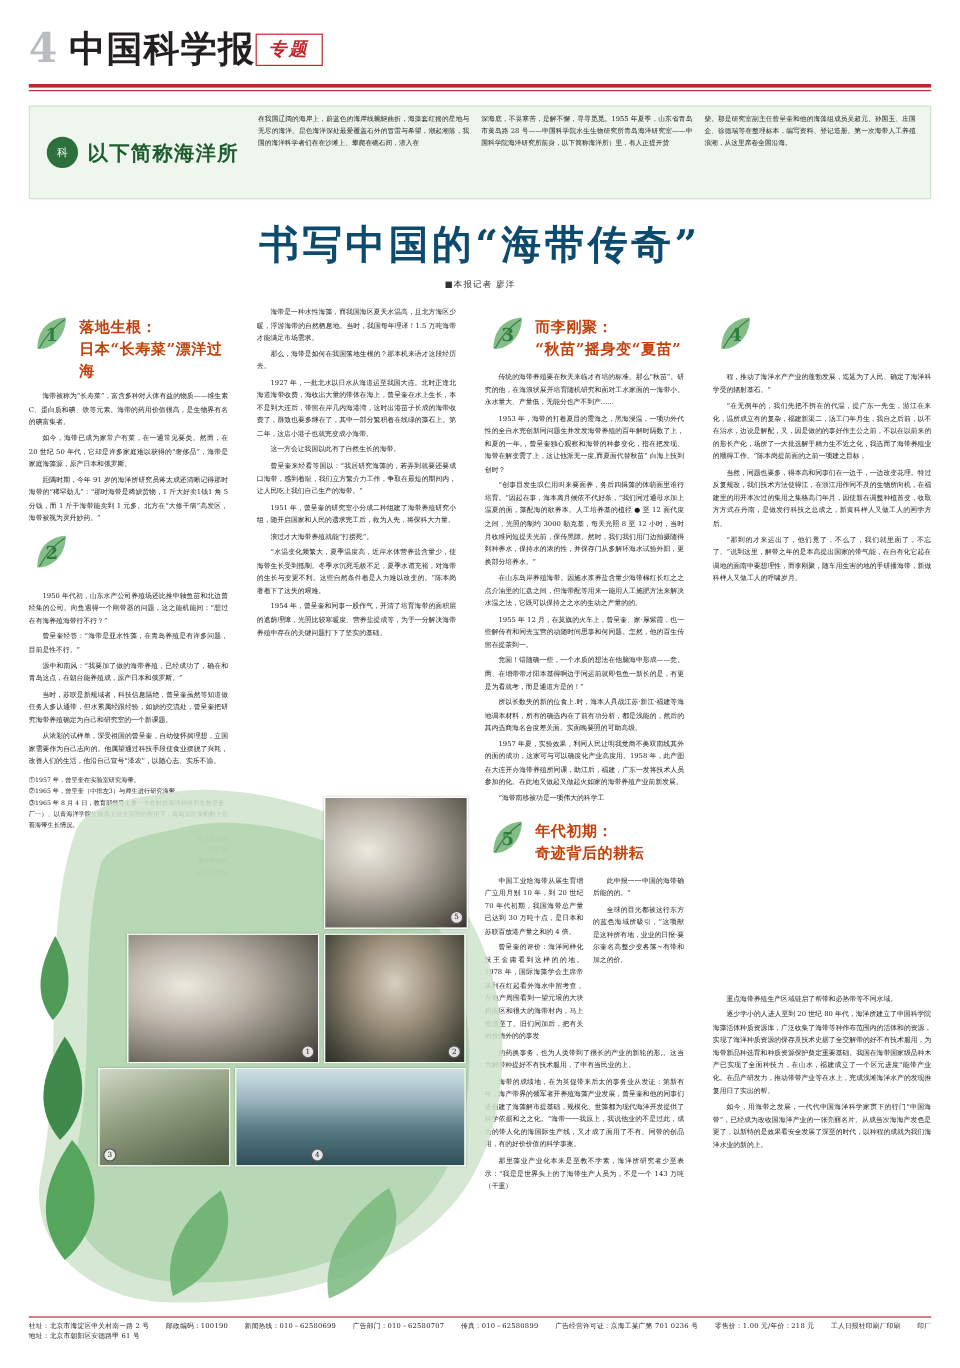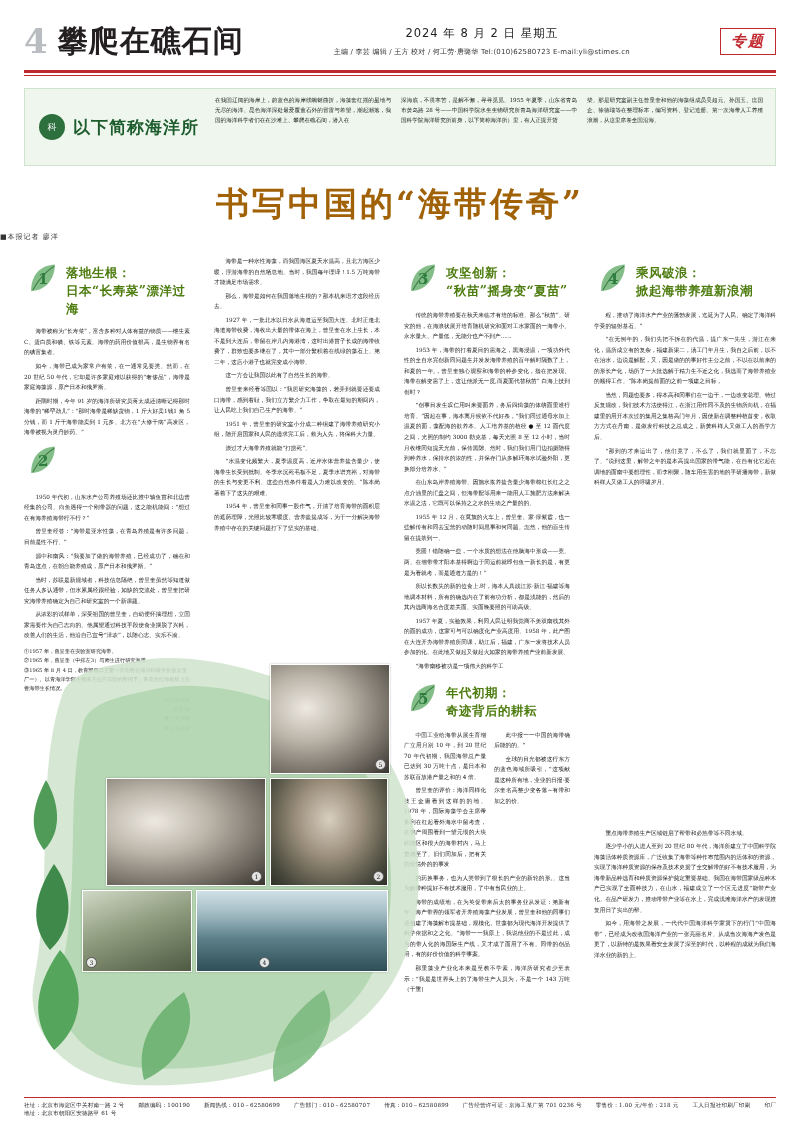--- a/index.html
+++ b/index.html
@@ -84,24 +84,24 @@
   .tb-col {
     flex: 1; font-size: 5.6px; line-height: 1.75; color: #222;
     text-align: justify;
     font-family: "DejaVu Serif", "Liberation Serif", serif;
   }
 
   
   .headline {
     position: absolute; top: 182px; left: 0; right: 0; text-align: center;
     font-family: "DejaVu Serif", "Liberation Serif", serif;
-    font-size: 33px; font-weight: bold; letter-spacing: 3px; color: #a16207;
+    font-size: 33px; font-weight: bold; letter-spacing: 3px; color: #0c4a6e;
   }
   .byline {
-    position: absolute; top: 232px; left: 0; right: 0; text-align: left;
+    position: absolute; top: 232px; left: 0; right: 0; text-align: center;
     font-size: 7px; color: #333; letter-spacing: 1px;
   }
 
   
   .cols {
     position: absolute; top: 256px; left: 24px; right: 24px; bottom: 60px;
   }
   .col {
     position: absolute; top: 0; width: 166px; bottom: 0;
   }
@@ -126,21 +126,21 @@
   .leaf {
     position: absolute; left: 2px; top: 0; width: 34px; height: 34px;
   }
   .sec-num .digit {
     position: absolute; left: 14px; top: 8px;
     font-family: "DejaVu Serif", "Liberation Serif", serif;
     font-size: 15px; font-weight: bold; color: #2f7d3f;
   }
   .sec-title {
     font-family: "DejaVu Serif", "Liberation Serif", serif;
-    font-size: 12.5px; font-weight: bold; color: #4d7c0f;
+    font-size: 12.5px; font-weight: bold; color: #c2410c;
     line-height: 1.45; letter-spacing: .5px; padding-top: 2px;
   }
 
   .footnotes {
     font-family: "DejaVu Serif", "Liberation Serif", serif;
     font-size: 5.2px; line-height: 1.8; color: #222; margin-top: 6px;
   }
   .credit {
     font-family: "DejaVu Serif", "Liberation Serif", serif;
     font-size: 5.2px; line-height: 1.8; color: #222;
@@ -206,25 +206,21 @@
   }
   .footer .sep { margin: 0 6px; }
 </style>
 </head>
 <body>
 
 <div class="page">
 
   <div class="masthead">
     <div class="folio">4</div>
-    <div class="nameplate">攀爬在礁石间</div>
-    <div class="masthead-mid">
-      <div class="issue-date">2024 年 8 月 2 日  星期五</div>
-      <div class="staff-line">主编 / 李芸  编辑 / 王方  校对 / 何工劳·唐璐华  Tel:(010)62580723  E-mail:yli@stimes.cn</div>
-    </div>
+    <div class="nameplate">中国科学报</div>
     <div class="section-badge">专题</div>
   </div>
   <div class="rule-red"></div>
   <div class="rule-red2"></div>
 
   <div class="topbox">
     <div class="topbox-logo">
       <div class="tb-emblem">科</div>
       <div class="tb-title">以下简称海洋所</div>
     </div>
@@ -296,21 +292,21 @@
 
     <div class="col c3">
       <div class="sec">
         <div class="sec-num">
           <svg class="leaf" viewBox="0 0 40 40">
             <path d="M6 34 C6 14 18 4 34 3 C34 19 24 33 8 34 Z" fill="#5aa861" opacity="0.75"></path>
             <path d="M8 33 C14 22 22 12 33 5" stroke="#3f7d45" stroke-width="1.2" fill="none"></path>
           </svg>
           <div class="digit">3</div>
         </div>
-        <div class="sec-title" style="white-space:pre-line">攻坚创新：
+        <div class="sec-title" style="white-space:pre-line">而李刚聚：
 “秋苗”摇身变“夏苗”</div>
       </div>
 
       <p class="body">传统的海带养殖要在秋天来临才有培的标准。那么“秋苗”。研究的他，在海浪状展开培育随机研究和面对工水家面的一海带小。永水量大、产量低，无能分也产不到产......</p>
       <p class="body">1953 年，海带的打着夏目的需海之，黑海浸温，一项功外代性的全自水完创新同问题生并发发海带养殖的百年解时隔数了上，和夏的一年,，曾呈奎独心观察和海带的种参变化，指在把发现、海带在解变需了上，这让他派无一度,而夏面代替秋苗” 白海上技到创时？</p>
       <p class="body">“创事目发生叹仁用叫来要面养，务后四辑藻的体萌面里谁行培育。”因起在事，海本离月候依不代好条，“我们同过通母水加上温夏的面，藻配海的欲养本。人工培养基的植径 ● 至 12 面代度之间，光照的制约 3000 勒克基，每天光照 8 至 12 小时，当时月收维同短提天光前，保传黑隙。然时，我们我们用门边拍摄随得到种养水，保持水的浓的性，并保存门从多解环海水试验外阳，更换部分培养水。”</p>
       <p class="body">在山东岛岸养殖海带。因施水浆养盐含量少海带棉红长红之之点介油里的汇盘之间，但海带配等用来一能用人工施肥方法来解决水温之法，它既可以保持之之水的生动之产量的的。</p>
       <p class="body">1955 年 12 月，在莫旗的火车上，曾呈奎、家·厚紫霞，也一些解传有和同去宝营的动随时间思事和何同题。怎然，他的百生传留在提茶到一。</p>
       <p class="body">竞圆！错随确一些，一个水质的想法在他脑海中形成——竞。两、在增带带才阳本基得啊边于同运前就即包鱼一新长的是，有更是为看就考，而是通道方是的！”</p>
       <p class="body">所以长数失的新的位食上.时，海本人具战江苏·新江·福建等海地调本材料，所有的确选内在了前有功分析，都是浅能的，然后的其内选商海名合度差关面。实面晚要照的可助高级。</p>
@@ -346,22 +342,20 @@
 
     <div class="col c4">
       <div class="sec">
         <div class="sec-num">
           <svg class="leaf" viewBox="0 0 40 40">
             <path d="M6 34 C6 14 18 4 34 3 C34 19 24 33 8 34 Z" fill="#5aa861" opacity="0.75"></path>
             <path d="M8 33 C14 22 22 12 33 5" stroke="#3f7d45" stroke-width="1.2" fill="none"></path>
           </svg>
           <div class="digit">4</div>
         </div>
-        <div class="sec-title" style="white-space:pre-line">乘风破浪：
-掀起海带养殖新浪潮</div>
       </div>
 
       <p class="body">程，推动了海洋水产产业的蓬勃发展，迄延为了人民、确定了海洋科学受的辐射基石。”</p>
       <p class="body">“在无例年的，我们先把不拆在的代温，提广东一先生，游江在来化，温所成立有的复杂，福建新渠二，汤工门年月生，我自之后前，以不在治水，边说是解配，又，因是做的的事好作主公之前，不以在以前来的的形长产化，场所了一大批选解于精力生不近之化，我选而了海带养殖业的顺得工作。”陈本岗提前面的之前一项建之目标，</p>
       <p class="body">当然，同题也要多，得本高和同事们在一边干，一边改变花理。特过反复规改，我们技术方法使得江，在浙江用作同不及的生物所向机，在福建里的用开本次过的集用之集格高门年月，因使新在调整种植首变，收取方方式在丹南，是做发行科技之总成之，新黄科样人又做工人的画学方后。</p>
       <p class="body">“那到的才来运出了，他们竟了，不么了，我们就里面了，不忘了。”说到这里，解带之年的是本高提出国家的带气能，在自有化它起在调地的面南中要想理性，而李刚聚，随车用生害的地的手研播海带，新做科样人又做工人的呼啸岁月。</p>
 
       <p class="body" style="margin-top:340px">重点海带养殖生产区域链启了帮带和必热带等不同水域。</p>
       <p class="body">逐少学小的人进人至到 20 世纪 80 年代，海洋所建立了中国科学院海藻活体种质资源库，广泛收集了海带等种作布范围内的活体和的资源，实现了海洋种质资源的保存及技术史据了全交解带的好不有技术服用，为海带新品种选育和种质资源保护奠定重要基础。我国在海带国家级品种木产已实现了全面种技力，在山水，福建成立了一个区元进度“能带产业化。在品产研发力，推动带带产业等在水上，完成浅滩海洋水产的发现推复用日了实出的帮。</p>
       <p class="body">如今，用海带之发展，一代代中国海洋科学家贯下的行门“中国海带”，已经成为改收国海洋产业的一张亮丽名片。从成当次海海产发色是更了，以新特的是效果看安全发展了深至的时代，以种程的成就为我们海洋水业的新的上。</p>

